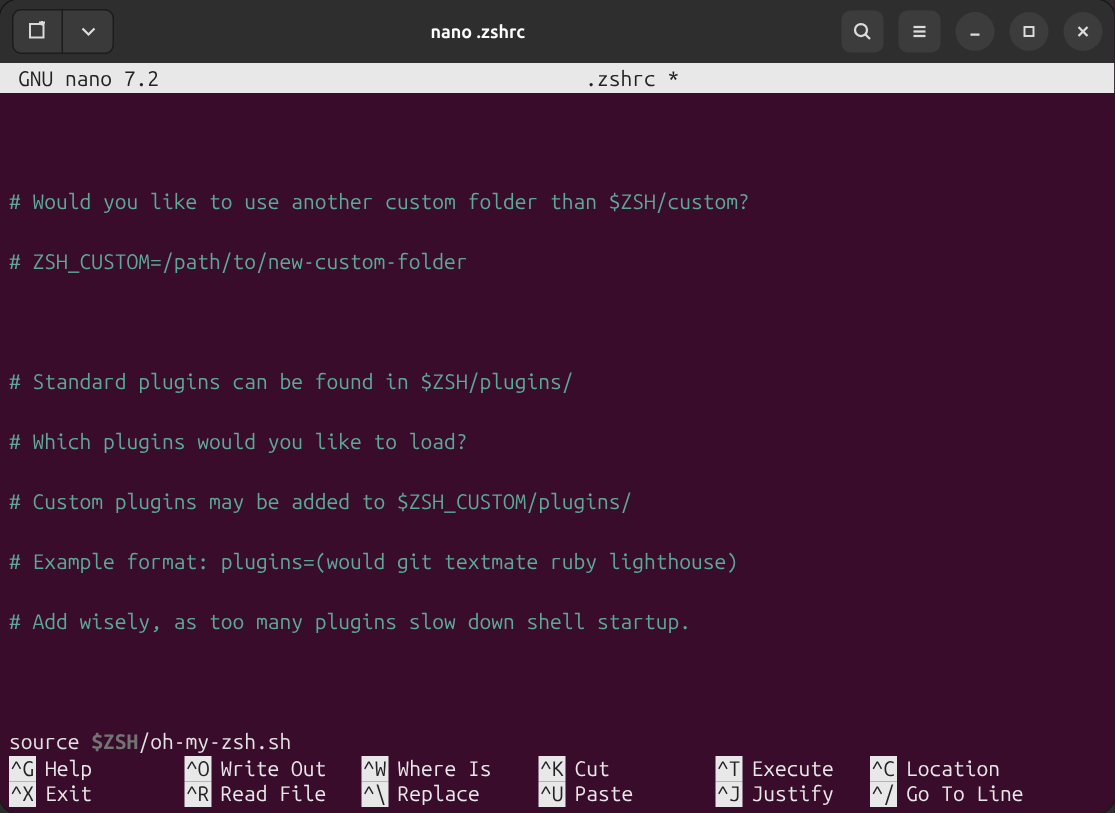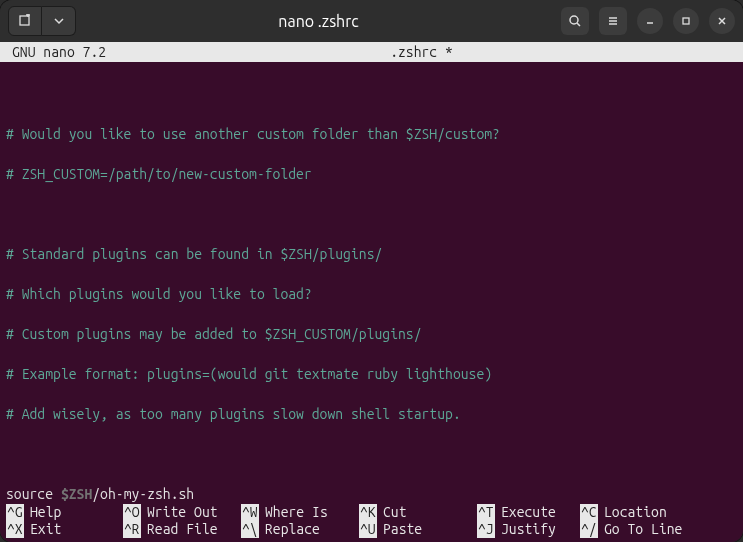--- a/index.html
+++ b/index.html
@@ -43,22 +43,22 @@
     font-size: 13px;
     cursor: pointer;
   }
   .tb-btn:first-child { border-radius: 6px 0 0 6px; }
   .tb-btn:last-child { border-radius: 0 6px 6px 0; border-left: none; }
   .titlebar-title {
     flex: 1;
     text-align: center;
     color: #fff;
     font-family: Ubuntu, Cantarell, sans-serif;
-    font-size: 16px;
-    font-weight: 400;
+    font-size: 12px;
+    font-weight: 700;
   }
   .titlebar-right {
     display: flex;
     gap: 10px;
     align-items: center;
   }
   .circ-btn {
     width: 28px;
     height: 28px;
     border-radius: 6px;

